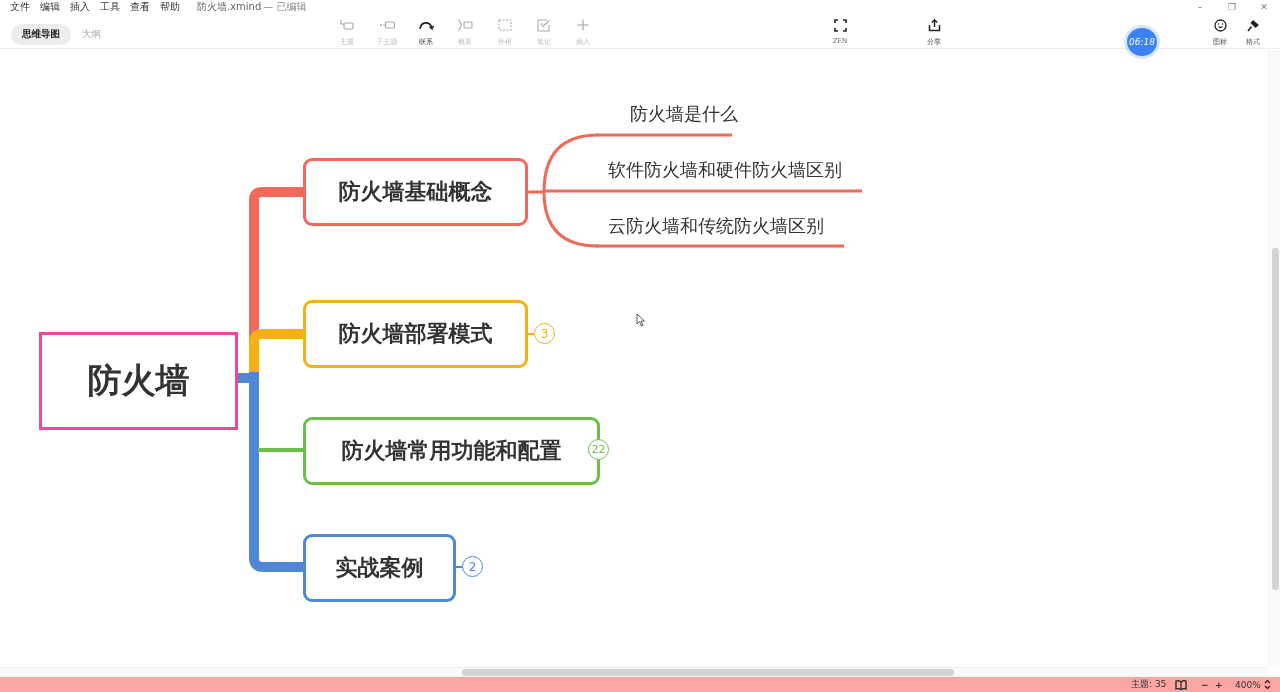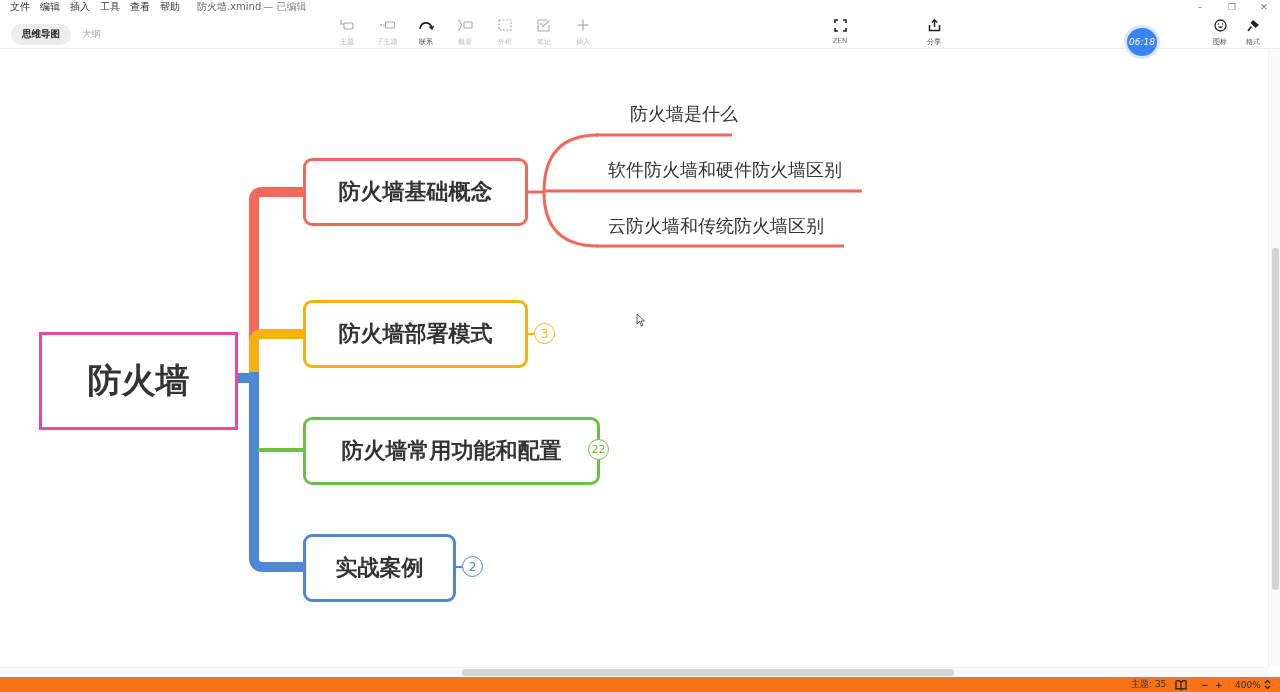--- a/index.html
+++ b/index.html
@@ -43,21 +43,21 @@
 
     .cursor { position: absolute; left: 636px; top: 263px; width: 10px; height: 14px; }
 
     
     .vscroll { position: absolute; right: 0; top: 50px; width: 12px; height: 617px; background: #fafafa; border-left: 1px solid #f0f0f0; }
     .vscroll .thumb { position: absolute; left: 3px; top: 198px; width: 7px; height: 342px; background: #d4d4d4; border-radius: 3px; }
     .hscroll { position: absolute; left: 0; top: 667px; width: 1268px; height: 10px; background: #fafafa; border-top: 1px solid #f0f0f0; }
     .hscroll .thumb { position: absolute; left: 462px; top: 1px; width: 492px; height: 7px; background: #d4d4d4; border-radius: 3px; }
 
     
-    .statusbar { position: absolute; left: 0; top: 677px; width: 1280px; height: 15px; background: #f97316; }
+    .statusbar { position: absolute; left: 0; top: 677px; width: 1280px; height: 15px; background: #fca5a5; }
     .statusbar .sb { position: absolute; top: 1px; font-size: 9px; color: #333; display: flex; align-items: center; height: 13px; }
   </style>
 </head>
 <body>
 
 <div class="app">
 
   <div class="menubar">
     <span class="menu-item">文件</span>
     <span class="menu-item">编辑</span>

